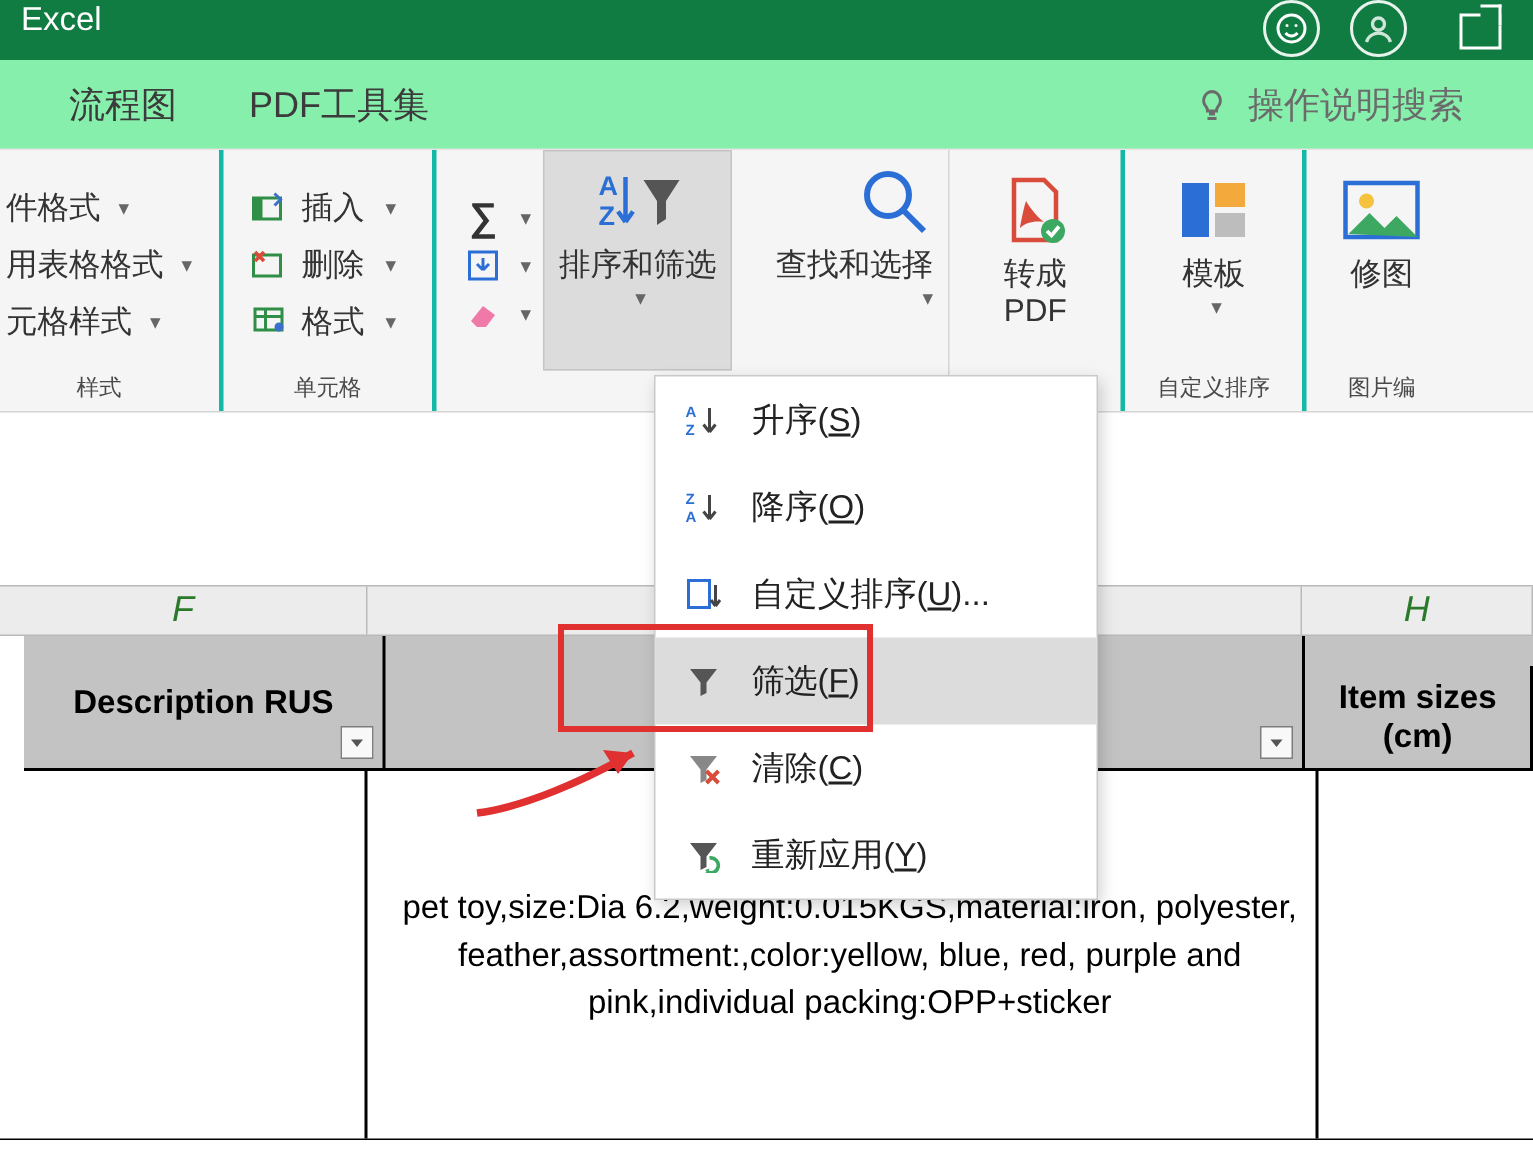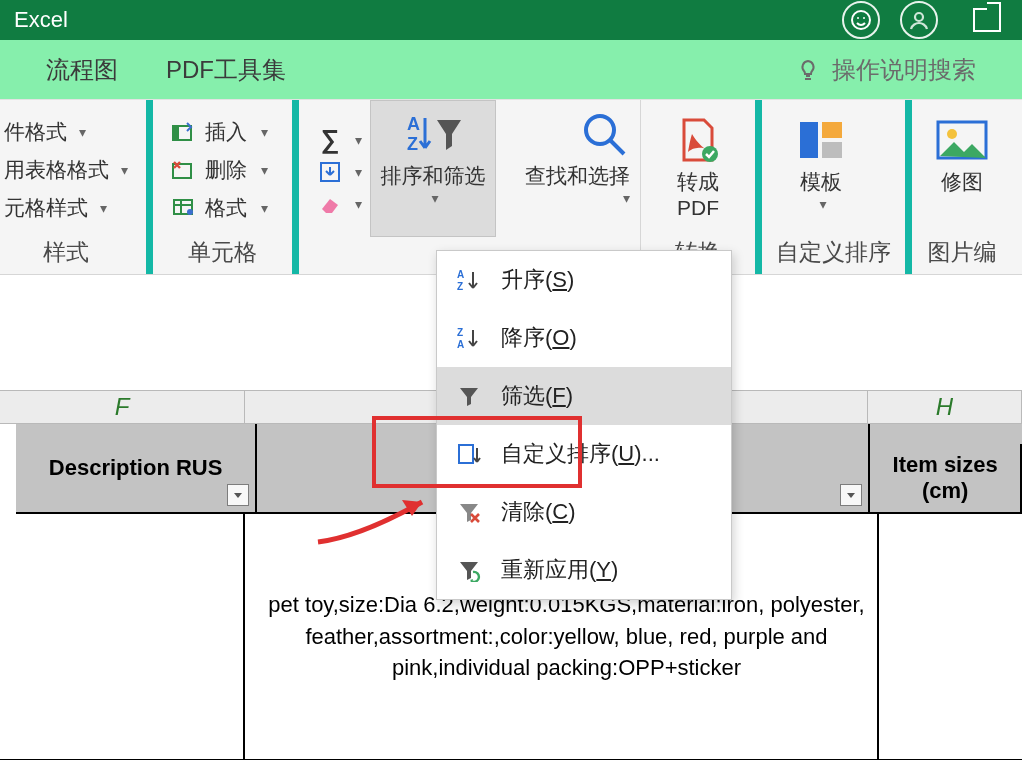--- a/index.html
+++ b/index.html
@@ -12,21 +12,21 @@
     overflow: hidden;
     position: relative;
   }
 
   
   .titlebar {
     height: 40px;
     background: #107c41;
     color: #fff;
     display: flex;
-    align-items: center;
+    align-items: flex-start;
     padding: 0 14px;
     position: relative;
   }
   .title-text { font-size: 22px; font-weight: 400; }
   .title-spacer { flex: 1; }
   .title-icon-wrap {
     width: 42px; height: 42px;
     display: flex; align-items: center; justify-content: center;
     color: #fff;
   }
@@ -68,28 +68,28 @@
 
   
   .ribbon {
     display: flex;
     background: #f5f5f5;
     border-bottom: 1px solid #d6d6d6;
     height: 175px;
     align-items:stretch;
   }
   .group {
-    border-right: 7px solid #14b8a6;
+    border-right: 3px solid #14b8a6;
     padding: 6px 14px 0 14px;
     display:flex; flex-direction: column;
   }
   .group-body { flex:1; display:flex; gap:18px; }
   .group-label {
     text-align:center;
-    font-size: 23px;
+    font-size: 15px;
     color:#4a4a4a;
     padding: 4px 0 6px 0;
   }
   .vstack { display:flex; flex-direction:column; gap:6px; justify-content:center; }
   .small-btn {
     display:flex; align-items:center; gap:8px;
     font-size: 21px; color:#333;
     padding: 2px 4px;
   }
   .chev { font-size: 14px; color:#666; margin-left:4px; }
@@ -437,36 +437,36 @@
   <div class="item">
     <span class="mi">
       <svg width="24" height="24" viewBox="0 0 24 24">
           <text x="0" y="10" font-size="10" fill="#2b6fd6" font-weight="700">Z</text>
           <text x="0" y="22" font-size="10" fill="#2b6fd6" font-weight="700">A</text>
           <path d="M16 4v16m0 0l-4-5m4 5l4-5" stroke="#444" stroke-width="2" fill="none"></path>
         </svg>
     </span>
     <span><span>降序</span>(<span class="underline-key">O</span>)</span>
   </div>
-  <div class="item hover">
-    <span class="mi">
-      <svg width="24" height="24" viewBox="0 0 24 24">
-          <path d="M3 4h18l-7 9v7l-4 2v-9z" fill="#555"></path>
-        </svg>
-    </span>
-    <span><span>筛选</span>(<span class="underline-key">F</span>)</span>
-  </div>
   <div class="item">
     <span class="mi">
       <svg width="24" height="24" viewBox="0 0 24 24">
           <rect x="2" y="3" width="14" height="18" fill="none" stroke="#2b6fd6" stroke-width="2"></rect>
           <path d="M20 6v14m0 0l-3-4m3 4l3-4" stroke="#444" stroke-width="2" fill="none"></path>
         </svg>
     </span>
     <span><span>自定义排序</span>(<span class="underline-key">U</span>)<span>...</span></span>
+  </div>
+  <div class="item hover">
+    <span class="mi">
+      <svg width="24" height="24" viewBox="0 0 24 24">
+          <path d="M3 4h18l-7 9v7l-4 2v-9z" fill="#555"></path>
+        </svg>
+    </span>
+    <span><span>筛选</span>(<span class="underline-key">F</span>)</span>
   </div>
   <div class="item">
     <span class="mi">
       <svg width="24" height="24" viewBox="0 0 24 24">
           <path d="M3 4h18l-7 9v7l-4 2v-9z" fill="#888"></path>
           <path d="M14 14l8 8m0-8l-8 8" stroke="#d94b3a" stroke-width="2.6"></path>
         </svg>
     </span>
     <span><span>清除</span>(<span class="underline-key">C</span>)</span>
   </div>

